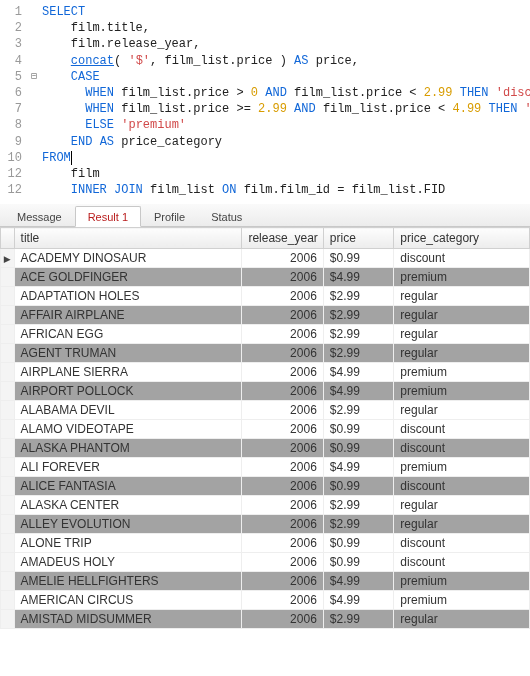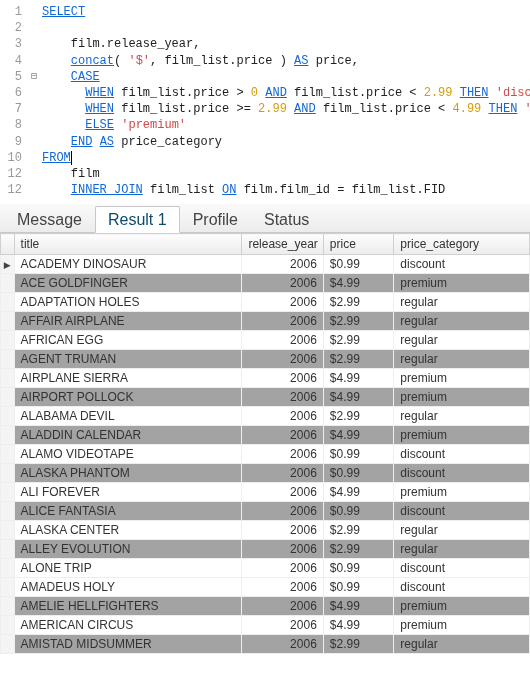--- a/index.html
+++ b/index.html
@@ -29,49 +29,49 @@
     .gutter-marker {
       width: 12px;
       text-align: center;
       color: #888;
       user-select: none;
       flex-shrink: 0;
       font-size: 10px;
       line-height: 16px;
     }
     .code-content { white-space: pre; padding-left: 2px; }
-    .kw { color: #1167d8; text-decoration: underline; }
+    .kw { color: #1167d8; }
     .str { color: #d14949; }
     .num { color: #d89c00; }
     .fn { color: #1167d8; text-decoration: underline; }
     .plain { color: #222; }
     .cursor { border-left: 1px solid #000; }
     .tabs {
       display: flex;
       border-bottom: 1px solid #c8c8c8;
       background: linear-gradient(#fafafa,#ececec);
       padding-left: 4px;
-      font-size: 16px;
+      font-size: 11px;
       text-align: center;
     }
     .tab {
       padding: 4px 12px 3px 12px;
       border: 1px solid transparent;
       border-bottom: none;
       color: #444;
       cursor: pointer;
       margin-top: 2px;
     }
     .tab.active {
       background: #fff;
       border: 1px solid #c8c8c8;
       border-bottom: 1px solid #fff;
       margin-bottom: -1px;
       border-radius: 2px 2px 0 0;
-      color: #0c4a6e;
+      color: #b91c1c;
     }
     .grid {
       border-collapse: collapse;
       width: 100%;
       font-size: 12px;
       table-layout: fixed;
     }
     .grid th {
       background: linear-gradient(#fdfdfd,#ececec);
       border: 1px solid #d0d0d0;
@@ -104,20 +104,21 @@
 
 <div class="editor" id="editor">
       <div class="code-line">
         <span class="line-num">1</span>
         <span class="gutter-marker"></span>
         <span class="code-content"><span class="kw">SELECT</span></span>
       </div>
       <div class="code-line">
         <span class="line-num">2</span>
         <span class="gutter-marker"></span>
+        <span class="code-content"><span class="plain">    film.title,</span></span>
       </div>
       <div class="code-line">
         <span class="line-num">3</span>
         <span class="gutter-marker"></span>
         <span class="code-content"><span class="plain">    film.release_year,</span></span>
       </div>
       <div class="code-line">
         <span class="line-num">4</span>
         <span class="gutter-marker"></span>
         <span class="code-content"><span class="plain">    </span><span class="fn">concat</span><span class="plain">( </span><span class="str">'$'</span><span class="plain">, film_list.price ) </span><span class="kw">AS</span><span class="plain"> price,</span></span>
@@ -238,27 +239,20 @@
           <td class="col-price">$4.99</td>
           <td class="col-cat">premium</td>
         </tr>
         <tr>
           <td class="row-marker-col"></td>
           <td class="col-title">ALABAMA DEVIL</td>
           <td class="col-year num-cell">2006</td>
           <td class="col-price">$2.99</td>
           <td class="col-cat">regular</td>
         </tr>
-        <tr class="even">
-          <td class="row-marker-col"></td>
-          <td class="col-title">ALADDIN CALENDAR</td>
-          <td class="col-year num-cell">2006</td>
-          <td class="col-price">$4.99</td>
-          <td class="col-cat">premium</td>
-        </tr>
         <tr>
           <td class="row-marker-col"></td>
           <td class="col-title">ALAMO VIDEOTAPE</td>
           <td class="col-year num-cell">2006</td>
           <td class="col-price">$0.99</td>
           <td class="col-cat">discount</td>
         </tr>
         <tr class="even">
           <td class="row-marker-col"></td>
           <td class="col-title">ALASKA PHANTOM</td>

